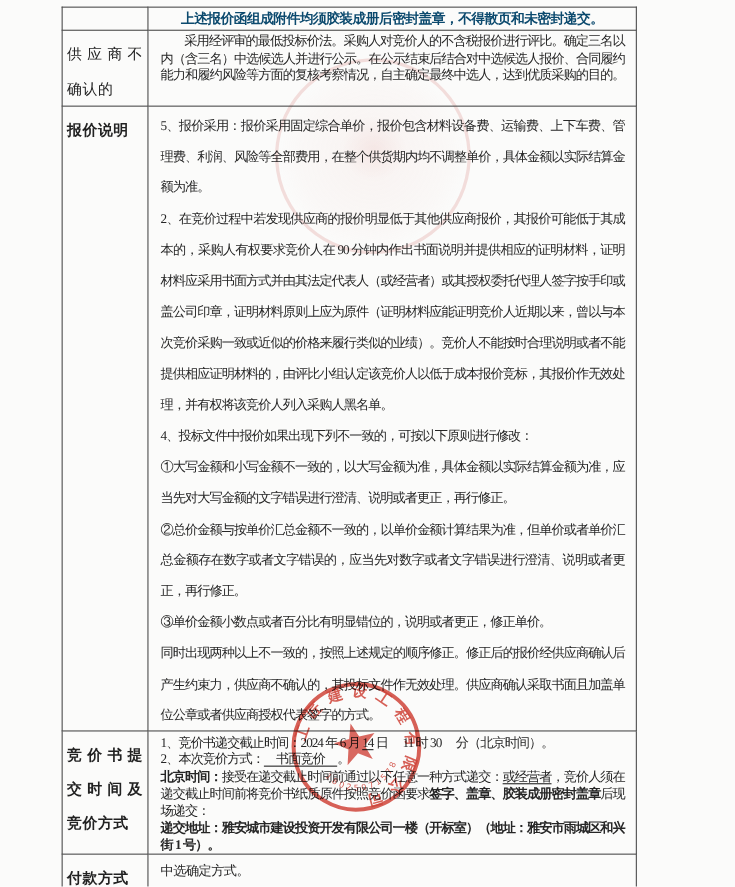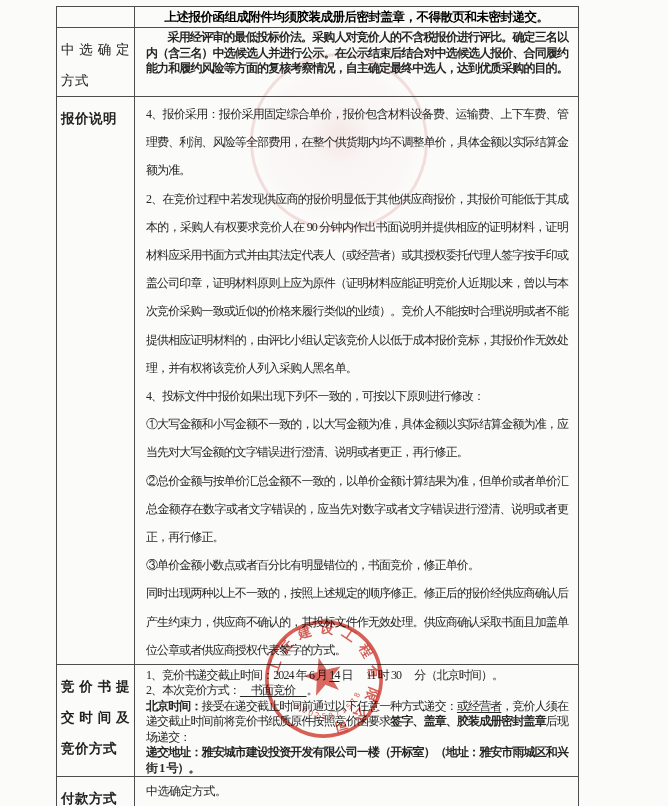--- a/index.html
+++ b/index.html
@@ -41,33 +41,32 @@
     text-align-last:left;
   }
   .label-bold{font-weight:bold;}
 
   .seal-note{
     font-weight:bold;
     font-size:12.5px;
     text-align:center;
     line-height:20px;
     letter-spacing:-0.5px;
-    color:#000000;
+    color:#0c4a6e;
   }
 
   .content-cell{font-size:12px;color:#262626;}
   .content-inner{padding:2px 10px 0 11px;}
 
   .selection-text{
     line-height:15.6px;
     letter-spacing:-0.9px;
     text-align:justify;
     text-indent:1.8em;
     margin:0;
-    font-weight:bold;
   }
   .pricing p{
     margin:0;
     line-height:28.2px;
     letter-spacing:-0.9px;
     text-align:justify;
   }
   .pricing{padding-top:3px;}
   .submission p{
     margin:0;
@@ -118,41 +117,41 @@
   <tbody>
       <tr class="r1">
     <td></td>
     <td class="content-cell">
       <div class="seal-note">上述报价函组成附件均须胶装成册后密封盖章，不得散页和未密封递交。</div>
     </td>
   </tr>
 
   <tr class="r2">
     <td class="label-cell">
-      <div class="label-inner">中选确定方式</div>
+      <div class="label-inner">供应商不确认的</div>
     </td>
     <td class="content-cell">
       <div class="content-inner">
         <p class="selection-text">采用经评审的最低投标价法。采购人对竞价人的不含税报价进行评比。确定三名以内（含三名）中选候选人并进行公示。在公示结束后结合对中选候选人报价、合同履约能力和履约风险等方面的复核考察情况，自主确定最终中选人，达到优质采购的目的。</p>
       </div>
     </td>
   </tr>
 
   <tr class="r3">
     <td class="label-cell">
       <div class="label-inner label-bold">报价说明</div>
     </td>
     <td class="content-cell">
       <div class="content-inner pricing">
-        <p>4、报价采用：报价采用固定综合单价，报价包含材料设备费、运输费、上下车费、管理费、利润、风险等全部费用，在整个供货期内均不调整单价，具体金额以实际结算金额为准。</p>
+        <p>5、报价采用：报价采用固定综合单价，报价包含材料设备费、运输费、上下车费、管理费、利润、风险等全部费用，在整个供货期内均不调整单价，具体金额以实际结算金额为准。</p>
         <p>2、在竞价过程中若发现供应商的报价明显低于其他供应商报价，其报价可能低于其成本的，采购人有权要求竞价人在 90 分钟内作出书面说明并提供相应的证明材料，证明材料应采用书面方式并由其法定代表人（或经营者）或其授权委托代理人签字按手印或盖公司印章，证明材料原则上应为原件（证明材料应能证明竞价人近期以来，曾以与本次竞价采购一致或近似的价格来履行类似的业绩）。竞价人不能按时合理说明或者不能提供相应证明材料的，由评比小组认定该竞价人以低于成本报价竞标，其报价作无效处理，并有权将该竞价人列入采购人黑名单。</p>
         <p>4、投标文件中报价如果出现下列不一致的，可按以下原则进行修改：</p>
         <p>①大写金额和小写金额不一致的，以大写金额为准，具体金额以实际结算金额为准，应当先对大写金额的文字错误进行澄清、说明或者更正，再行修正。</p>
         <p>②总价金额与按单价汇总金额不一致的，以单价金额计算结果为准，但单价或者单价汇总金额存在数字或者文字错误的，应当先对数字或者文字错误进行澄清、说明或者更正，再行修正。</p>
-        <p>③单价金额小数点或者百分比有明显错位的，书面竞价，修正单价。</p>
+        <p>③单价金额小数点或者百分比有明显错位的，说明或者更正，修正单价。</p>
         <p>同时出现两种以上不一致的，按照上述规定的顺序修正。修正后的报价经供应商确认后产生约束力，供应商不确认的，其投标文件作无效处理。供应商确认采取书面且加盖单位公章或者供应商授权代表签字的方式。</p>
       </div>
     </td>
   </tr>
 
   <tr class="r4">
     <td class="label-cell">
       <div class="label-inner label-bold">竞价书提交时间及竞价方式</div>
     </td>
     <td class="content-cell">

